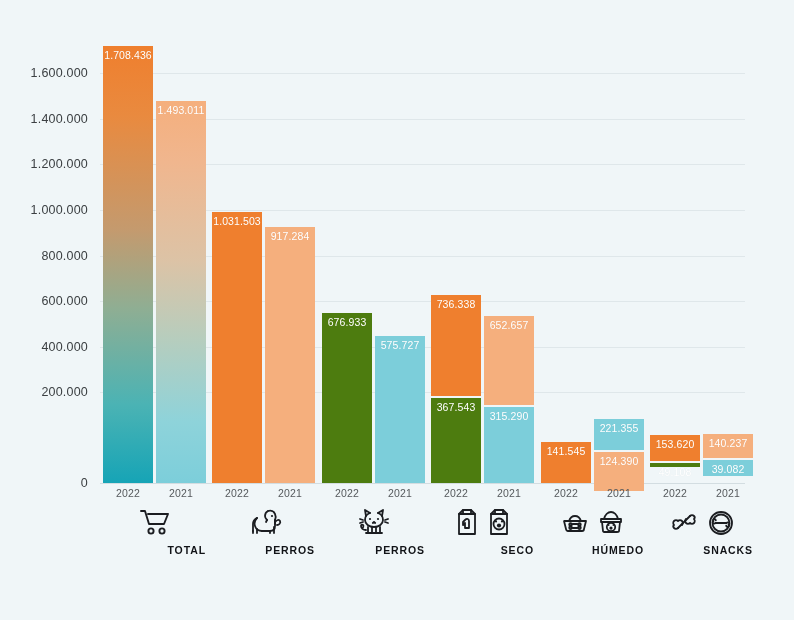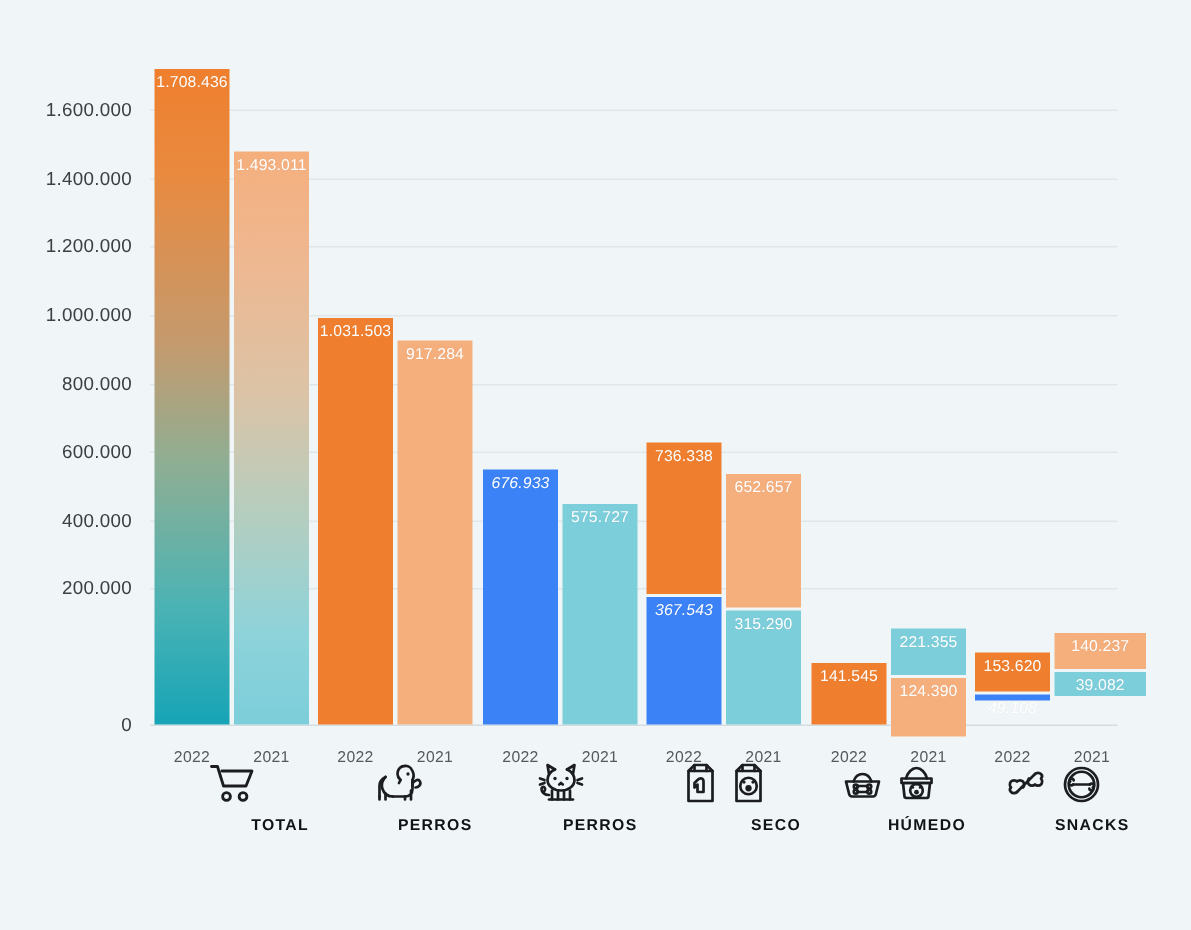--- a/index.html
+++ b/index.html
@@ -58,34 +58,33 @@
     font-size:10.5px;
     color:#ffffff;
     letter-spacing:.1px;
     white-space:nowrap;
     text-shadow:0 0 1px rgba(0,0,0,.07);
   }
 
   
   .f-orange      { background:#ef7f2e; }
   .f-orange-lite { background:#f5af7d; }
-  .f-teal        { background:#3b82f6;font-style:italic; }
+  .f-teal        { background:#4d7c0f; }
   .f-teal-lite   { background:#7ccedA; }
   .f-grad-2022   { background:linear-gradient(180deg,#ef7f2e 0%,#e98a3f 16%,#c49a6e 42%,#8fae93 60%,#4bb3b4 82%,#16a4b6 100%); }
   .f-grad-2021   { background:linear-gradient(180deg,#f5af7d 0%,#f0b68e 16%,#dcc3a6 42%,#b7cdbd 62%,#8ed3da 84%,#7ccedA 100%); }
 
   
   .yearlabel{
     position:absolute;
     top:487px;
     font-size:10.5px;
     color:#55595c;
     text-align:center;
     letter-spacing:.2px;
-    margin-top:12px;
   }
 
   
   .cat{
     position:absolute;
     top:503px;
     text-align:right;
   }
   .cat .icons{
     height:38px;
@@ -195,21 +194,21 @@
     </div>
 
     <div class="bar" style="left:650px;width:50px;top:435px;height:32px">
       <div class="seg f-orange" style="top:0;height:26px">
         <div class="val">153.620</div>
       </div>
       <div class="seg f-teal" style="top:28px;bottom:0">
         <div class="val">49.108</div>
       </div>
     </div>
-    <div class="bar" style="left:703px;width:61px;top:422px;height:42px">
+    <div class="bar" style="left:703px;width:50px;top:434px;height:42px">
       <div class="seg f-orange-lite" style="top:0;height:24px">
         <div class="val">140.237</div>
       </div>
       <div class="seg f-teal-lite" style="top:26px;bottom:0">
         <div class="val">39.082</div>
       </div>
     </div>
 
     <div class="yearlabel" style="left:103px;width:50px">2022</div>
     <div class="yearlabel" style="left:156px;width:50px">2021</div>

